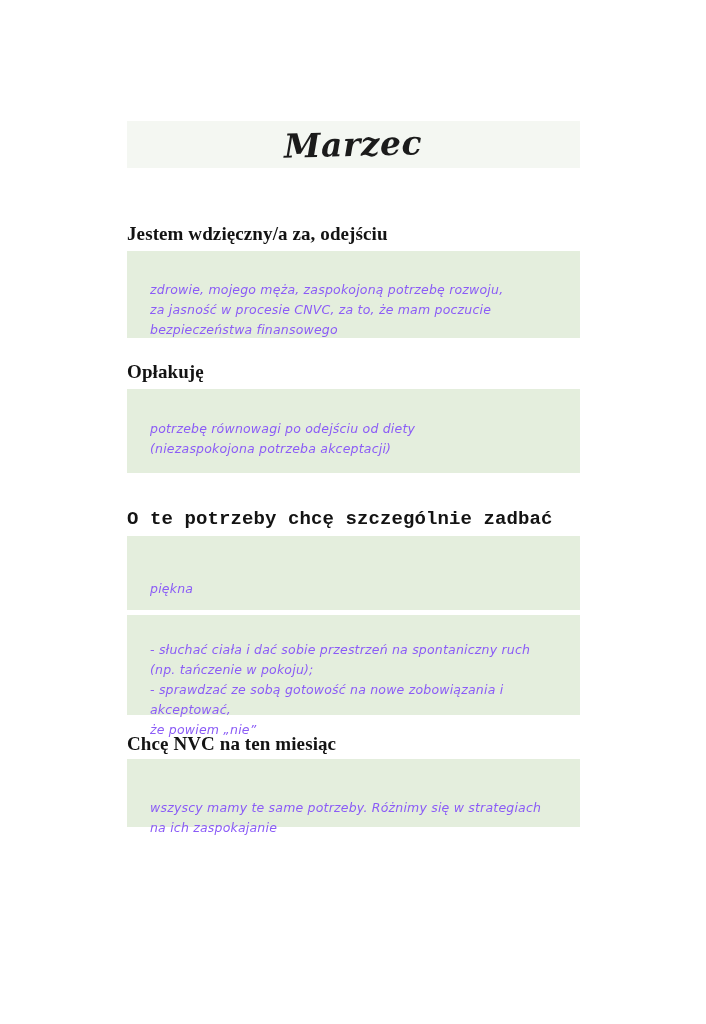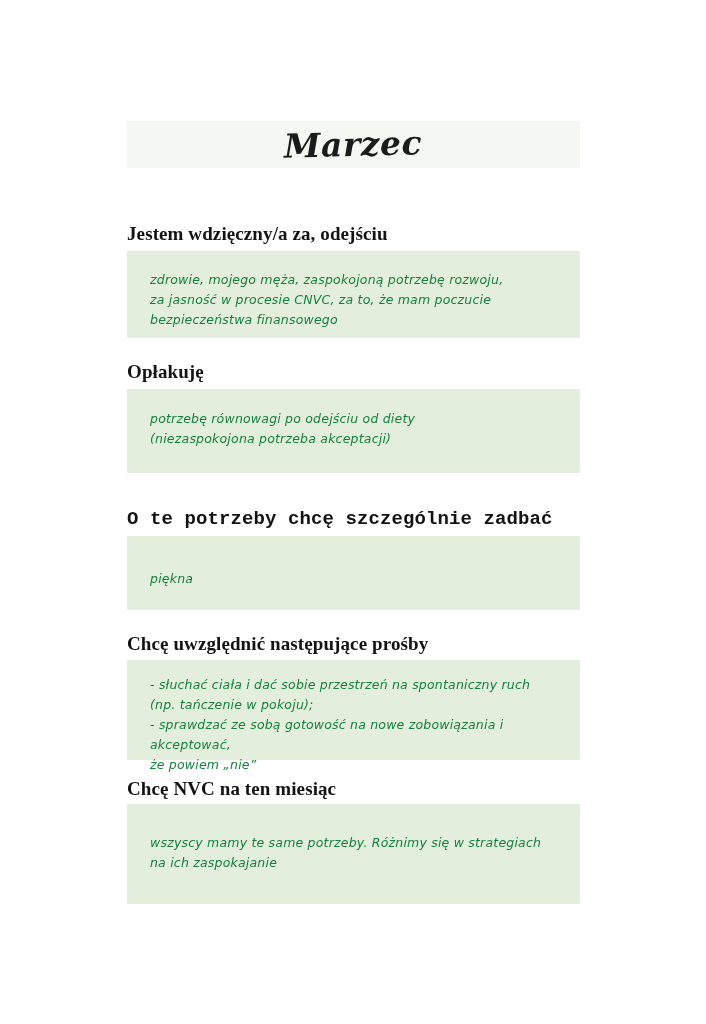--- a/index.html
+++ b/index.html
@@ -60,35 +60,36 @@
     background: #e4eedd;
     box-sizing: border-box;
     width: 453px;
   }
   .entry-text {
     font-family: "DejaVu Sans", sans-serif;
     font-style: italic;
     font-size: 12.5px;
     line-height: 20px;
     letter-spacing: 0.2px;
-    color: #15803d;
+    color: #8b5cf6;
     white-space: pre-line;
+    margin-top: 10px;
   }
   
   .s1 .section-heading { margin-top: 54px; }
   .s2 .section-heading { margin-top: 22px; }
   .s3 .section-heading { margin-top: 35px; font-family: Liberation Mono, monospace; }
   .s4 .section-heading { margin-top: 22px; }
   .s5 .section-heading { margin-top: 17px; }
   .entry-box { margin-top: 6px; padding-left: 23px; padding-right: 14px; }
   .s1 .entry-box { height: 87px; padding-top: 19px; }
   .s2 .entry-box { height: 84px; padding-top: 20px; }
   .s3 .entry-box { height: 74px; padding-top: 33px; margin-top: 5px; }
   .s4 .entry-box { height: 100px; padding-top: 15px; margin-top: 5px; }
-  .s5 .entry-box { height: 100px; padding-top: 29px; margin-top: 4px; }
+  .s5 .entry-box { height: 68px; padding-top: 29px; margin-top: 4px; }
 </style>
 </head>
 <body>
 
 <div class="page">
   <div class="content">
 
     <div class="banner">
       <span class="month-title">Marzec</span>
     </div>
@@ -111,21 +112,20 @@
     </div>
 
     <div class="section s3">
       <div class="section-heading">O te potrzeby chcę szczególnie zadbać</div>
       <div class="entry-box">
         <div class="entry-text">piękna</div>
       </div>
     </div>
 
     <div class="section s4">
-      <div class="section-heading">Chcę uwzględnić następujące prośby</div>
       <div class="entry-box">
         <div class="entry-text">- słuchać ciała i dać sobie przestrzeń na spontaniczny ruch
 (np. tańczenie w pokoju);
 - sprawdzać ze sobą gotowość na nowe zobowiązania i akceptować,
 że powiem „nie”</div>
       </div>
     </div>
 
     <div class="section s5">
       <div class="section-heading">Chcę NVC na ten miesiąc</div>

